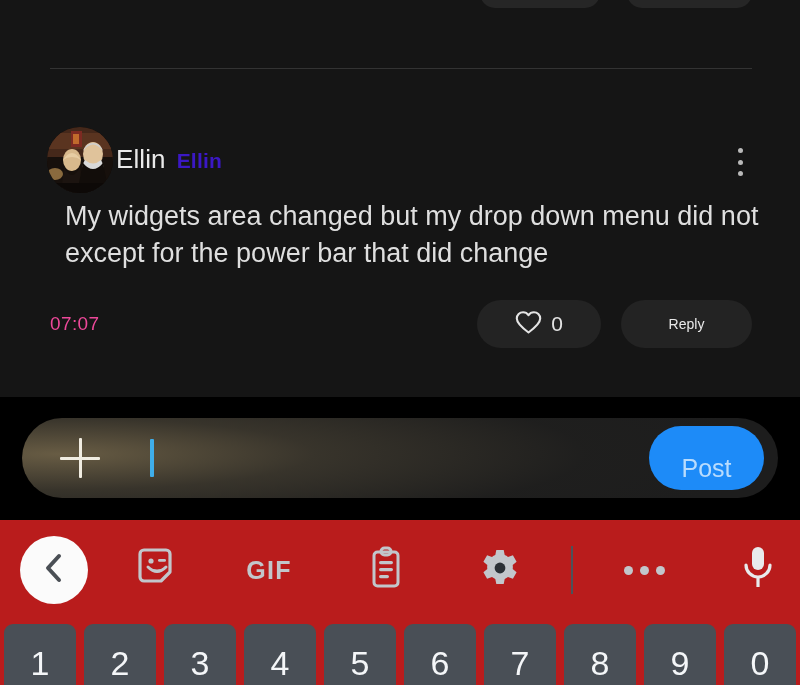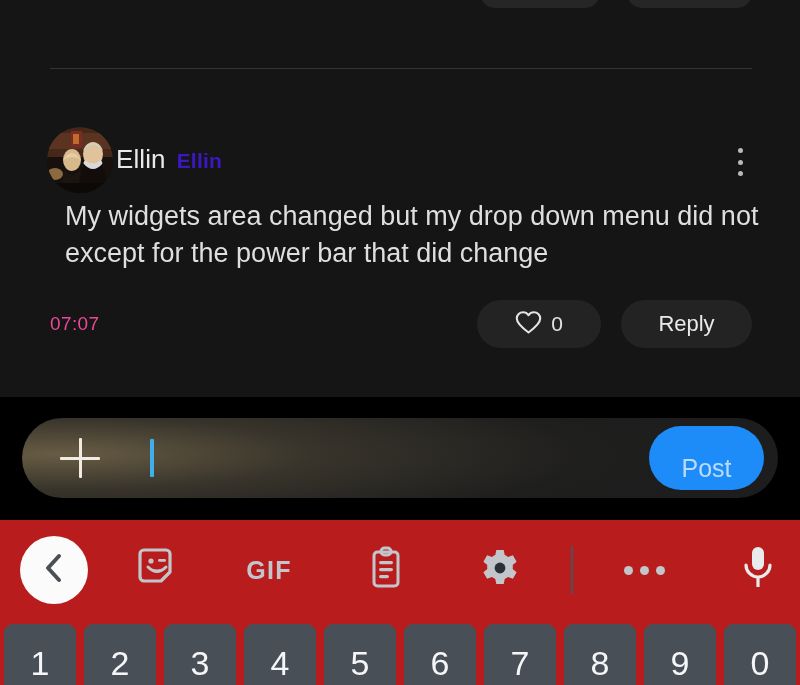--- a/index.html
+++ b/index.html
@@ -153,21 +153,21 @@
   }
   .like-count {
     font-size: 21px;
     color: #e4e4e4;
   }
   .reply-pill {
     left: 621px;
     width: 131px;
   }
   .reply-label {
-    font-size: 22px;
+    font-size: 14px;
     color: #e9e9e9;
   }
 
   
   .input-strip {
     position: absolute;
     left: 0;
     top: 397px;
     width: 800px;
     height: 123px;

